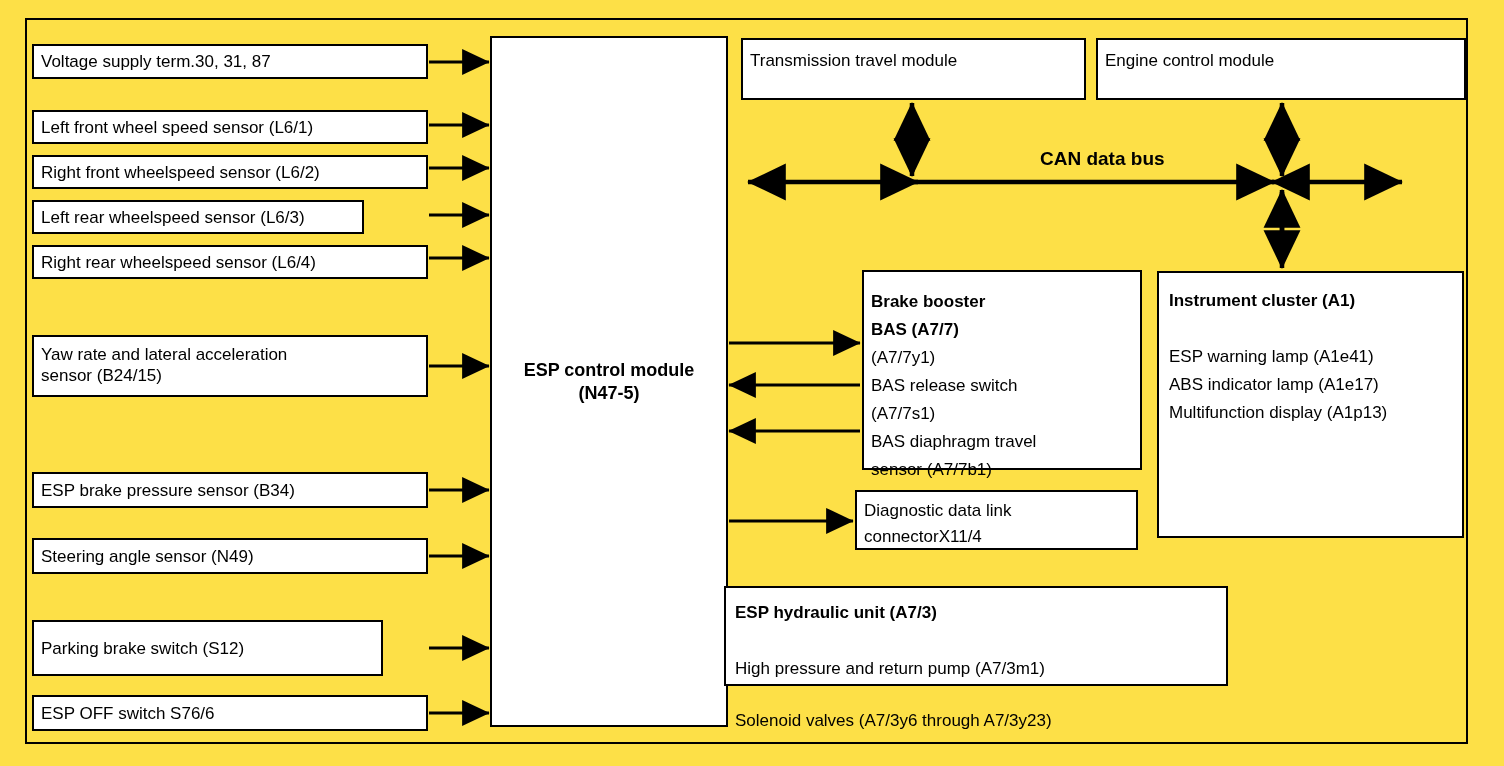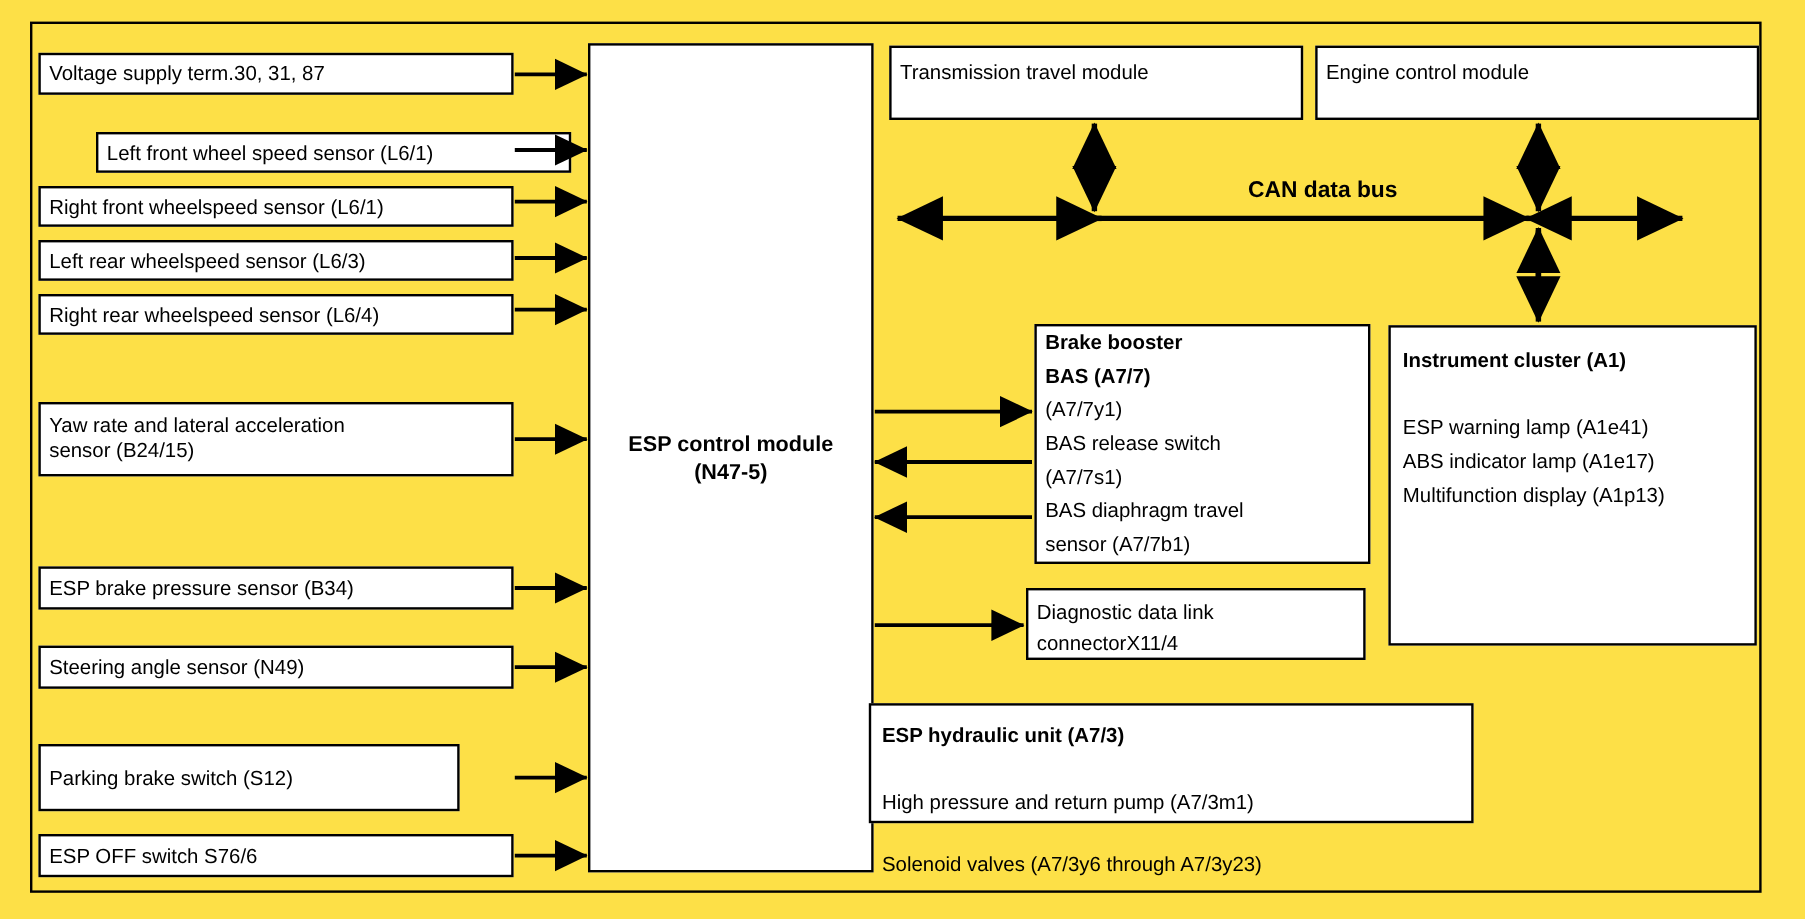--- a/index.html
+++ b/index.html
@@ -72,29 +72,29 @@
 <body>
 
 <div id="canvas">
 
   <div class="frame"></div>
 
   <div class="box vcenter" style="left:32px; top:44px; width:396px; height:35px;">
     <span class="txtline">Voltage supply term.30, 31, 87</span>
   </div>
 
-  <div class="box vcenter" style="left:32px; top:110px; width:396px; height:34px;margin-left:48px;">
+  <div class="box vcenter" style="left:32px; top:110px; width:396px; height:34px;">
     <span class="txtline">Left front wheel speed sensor (L6/1)</span>
   </div>
 
   <div class="box vcenter" style="left:32px; top:155px; width:396px; height:34px;">
-    <span class="txtline">Right front wheelspeed sensor (L6/1)</span>
-  </div>
-
-  <div class="box vcenter" style="left:32px; top:200px; width:396px; height:34px;">
+    <span class="txtline">Right front wheelspeed sensor (L6/2)</span>
+  </div>
+
+  <div class="box vcenter" style="left:32px; top:200px; width:332px; height:34px;">
     <span class="txtline">Left rear wheelspeed sensor (L6/3)</span>
   </div>
 
   <div class="box vcenter" style="left:32px; top:245px; width:396px; height:34px;">
     <span class="txtline">Right rear wheelspeed sensor (L6/4)</span>
   </div>
 
   <div class="box" style="left:32px; top:335px; width:396px; height:62px; padding-top:7px;">
     <span class="txtline">Yaw rate and lateral acceleration</span>
     <span class="txtline">sensor (B24/15)</span>
@@ -126,21 +126,21 @@
   <div class="box" style="left:741px; top:38px; width:345px; height:62px; padding-top:10px;">
     <span class="txtline">Transmission travel module</span>
   </div>
 
   <div class="box" style="left:1096px; top:38px; width:370px; height:62px; padding-top:10px;">
     <span class="txtline">Engine control module</span>
   </div>
 
   <div class="lbl" style="left:1040px; top:148px;">CAN data bus</div>
 
-  <div class="box overflowbox" style="left:862px; top:270px; width:280px; height:200px; padding-top:0; font-size:17px; line-height:28px;">
+  <div class="box overflowbox" style="left:862px; top:270px; width:280px; height:200px; padding-top:16px; font-size:17px; line-height:28px;">
     <span class="txtline title-b">Brake booster</span>
     <span class="txtline title-b">BAS (A7/7)</span>
     <span class="txtline">(A7/7y1)</span>
     <span class="txtline">BAS release switch</span>
     <span class="txtline">(A7/7s1)</span>
     <span class="txtline">BAS diaphragm travel</span>
     <span class="txtline">sensor (A7/7b1)</span>
   </div>
 
   <div class="box" style="left:855px; top:490px; width:283px; height:60px; padding-top:6px; line-height:26px;">

